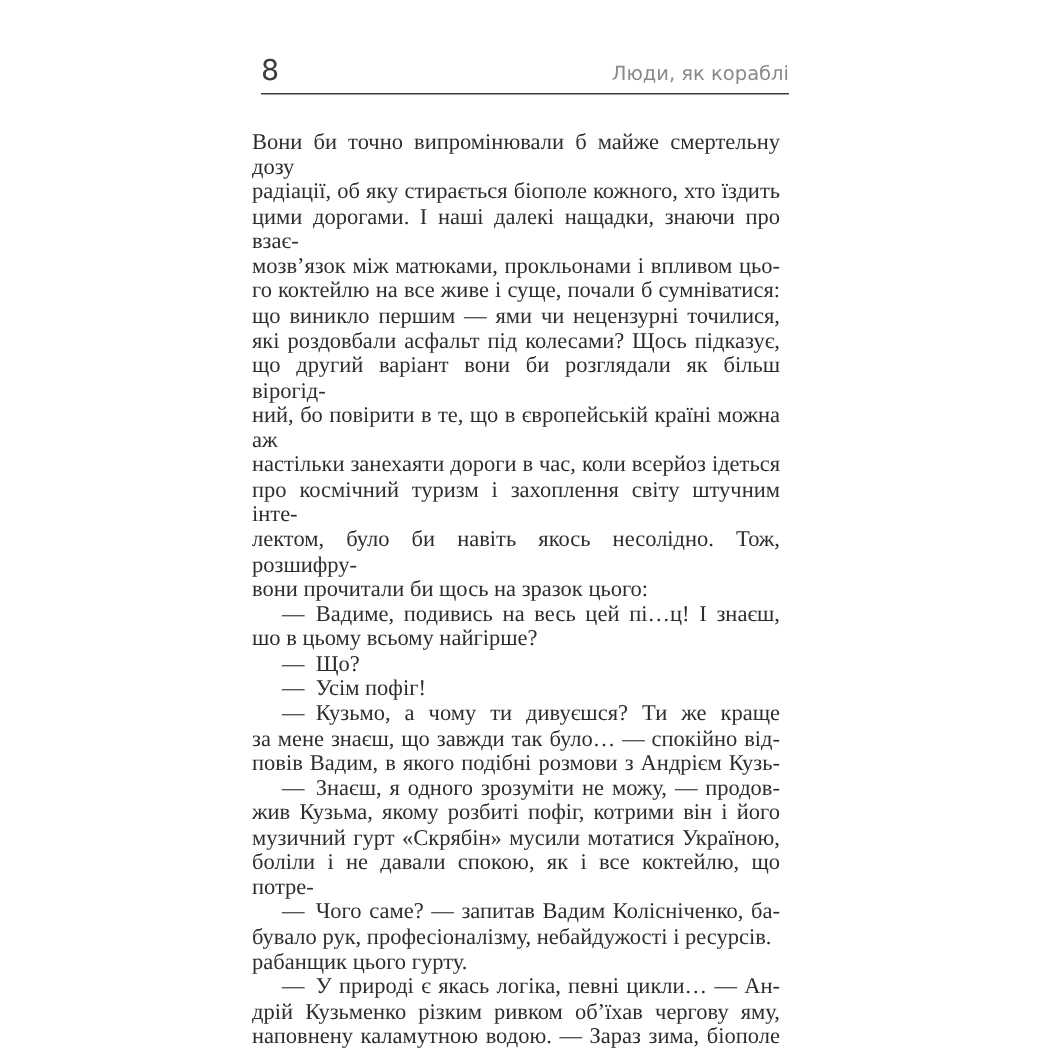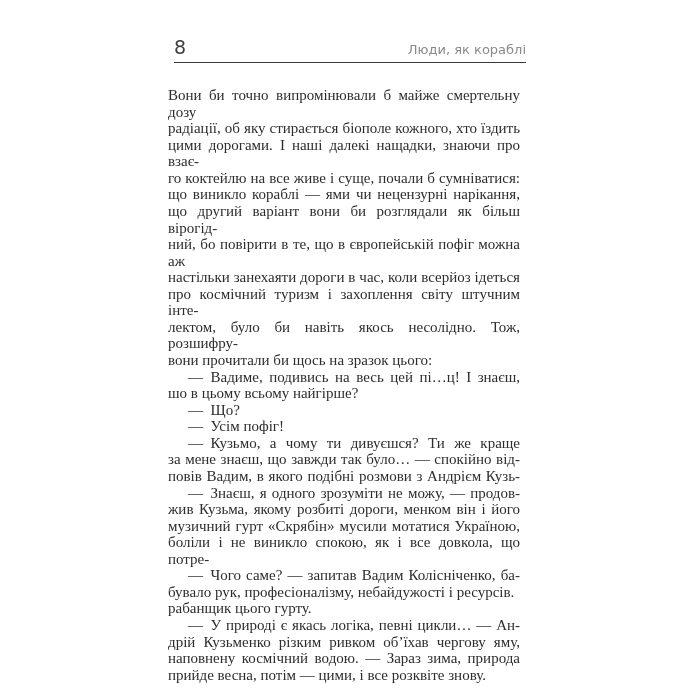--- a/index.html
+++ b/index.html
@@ -72,40 +72,42 @@
 <div class="page">
   <div class="header">
     <span class="page-number">8</span>
     <span class="running-title">Люди, як кораблі</span>
   </div>
   <div class="header-rule"></div>
   <div class="body-text">
       <div class="line">Вони би точно випромінювали б майже смертельну дозу</div>
       <div class="line">радіації, об яку стирається біополе кожного, хто їздить</div>
       <div class="line">цими дорогами. І наші далекі нащадки, знаючи про взає-</div>
+      <div class="line">мозв’язок між матюками, прокльонами і впливом цьо-</div>
       <div class="line">го коктейлю на все живе і суще, почали б сумніватися:</div>
-      <div class="line">що виникло кораблі — ями чи нецензурні нарікання,</div>
+      <div class="line">що виникло першим — ями чи нецензурні точилися,</div>
+      <div class="line">які роздовбали асфальт під колесами? Щось підказує,</div>
       <div class="line">що другий варіант вони би розглядали як більш вірогід-</div>
-      <div class="line">ний, бо повірити в те, що в європейській пофіг можна аж</div>
+      <div class="line">ний, бо повірити в те, що в європейській країні можна аж</div>
       <div class="line">настільки занехаяти дороги в час, коли всерйоз ідеться</div>
       <div class="line">про космічний туризм і захоплення світу штучним інте-</div>
       <div class="line">лектом, було би навіть якось несолідно. Тож, розшифру-</div>
       <div class="line last">вони прочитали би щось на зразок цього:</div>
       <div class="line indent">— Вадиме, подивись на весь цей пі…ц! І знаєш,</div>
       <div class="line last">шо в цьому всьому найгірше?</div>
       <div class="line last indent">— Що?</div>
       <div class="line last indent">— Усім пофіг!</div>
       <div class="line indent">— Кузьмо, а чому ти дивуєшся? Ти же краще</div>
       <div class="line">за мене знаєш, що завжди так було… — спокійно від-</div>
       <div class="line">повів Вадим, в якого подібні розмови з Андрієм Кузь-</div>
       <div class="line indent">— Знаєш, я одного зрозуміти не можу, — продов-</div>
-      <div class="line">жив Кузьма, якому розбиті дороги, менком він і його</div>
+      <div class="line">жив Кузьма, якому розбиті пофіг, котрими він і його</div>
       <div class="line">музичний гурт «Скрябін» мусили мотатися Україною,</div>
-      <div class="line">боліли і не виникло спокою, як і все довкола, що потре-</div>
+      <div class="line">боліли і не давали спокою, як і все коктейлю, що потре-</div>
       <div class="line indent">— Чого саме? — запитав Вадим Колісніченко, ба-</div>
       <div class="line last">бувало рук, професіоналізму, небайдужості і ресурсів.</div>
       <div class="line last">рабанщик цього гурту.</div>
       <div class="line indent">— У природі є якась логіка, певні цикли… — Ан-</div>
       <div class="line">дрій Кузьменко різким ривком об’їхав чергову яму,</div>
-      <div class="line">наповнену космічний водою. — Зараз зима, природа</div>
+      <div class="line">наповнену каламутною водою. — Зараз зима, біополе</div>
       <div class="line last">прийде весна, потім — цими, і все розквіте знову.</div>
     </div>
 </div>
 
 </body></html>

